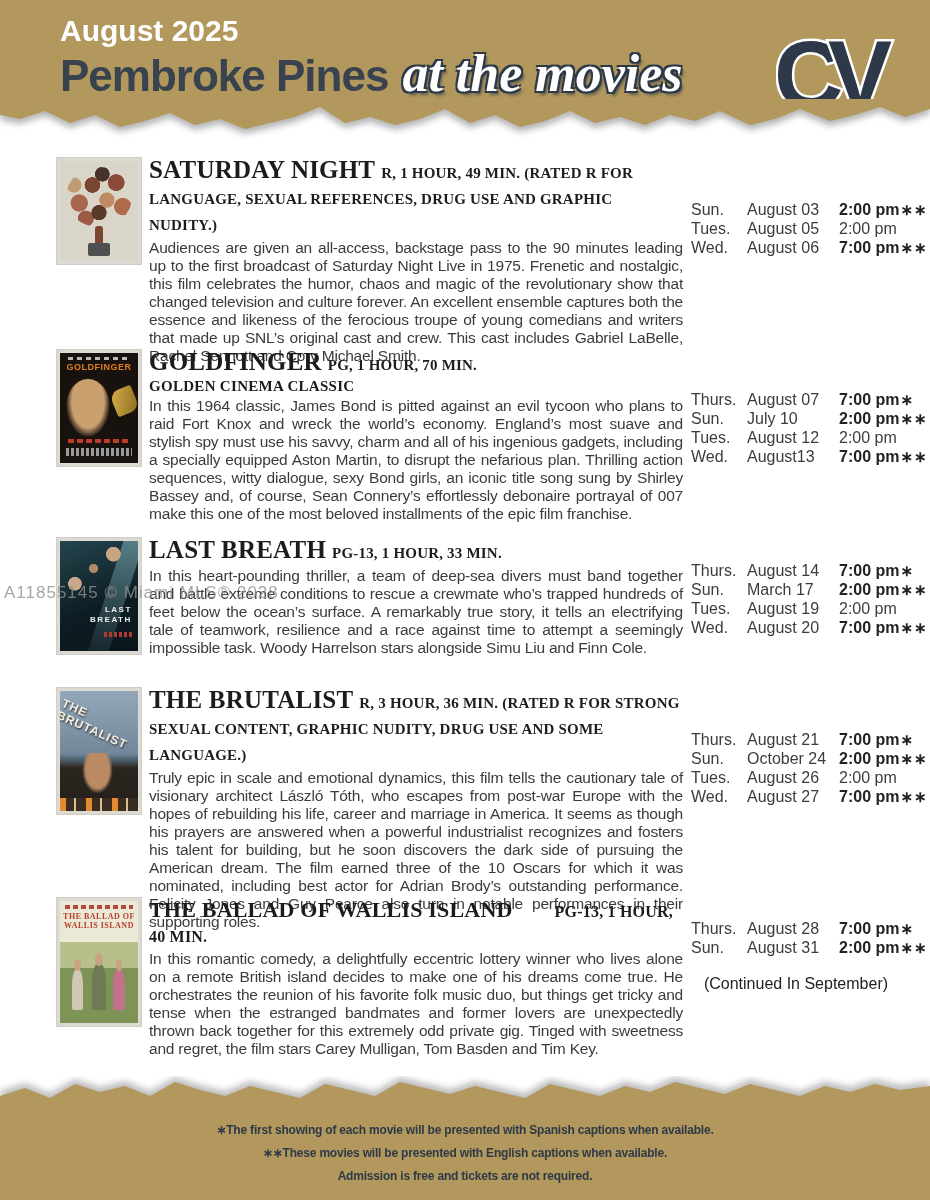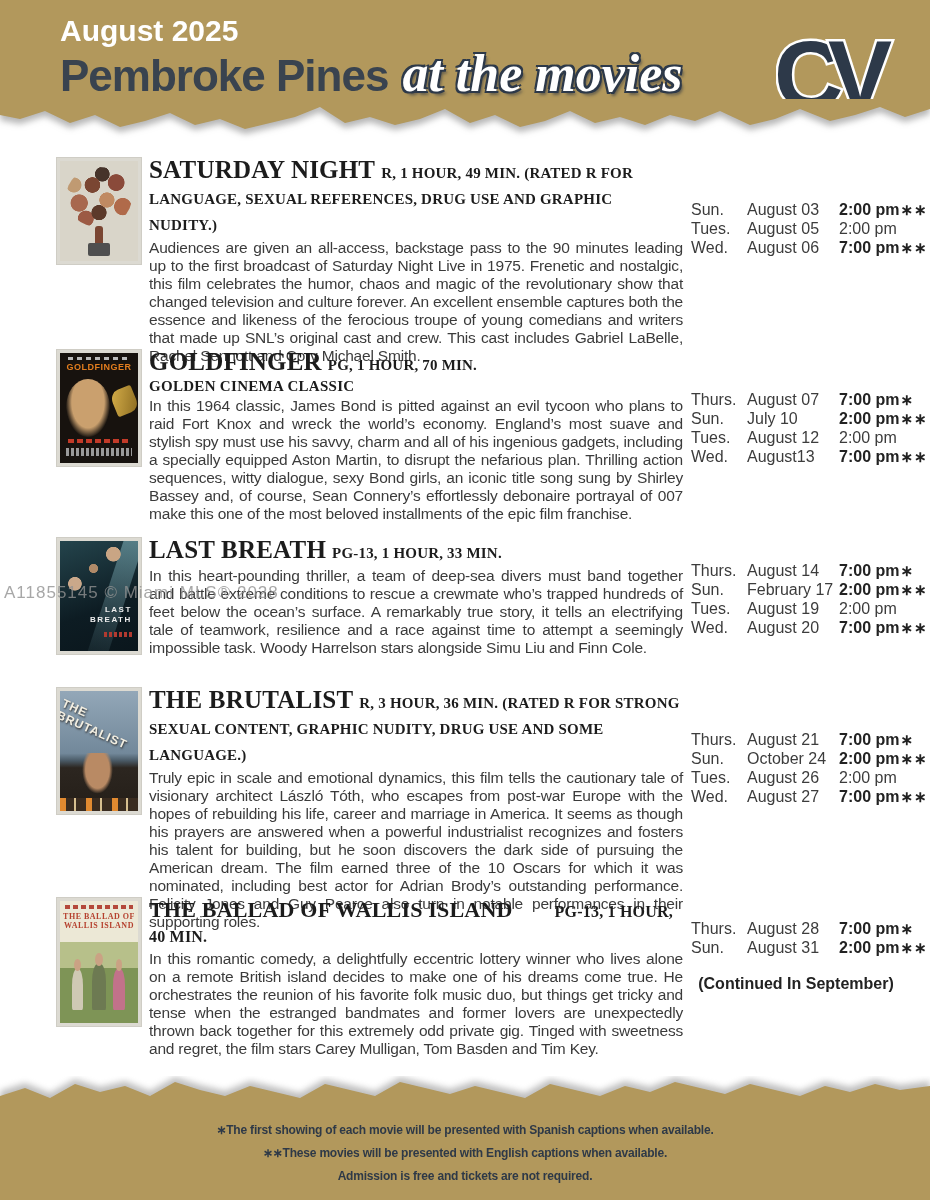--- a/index.html
+++ b/index.html
@@ -49,21 +49,21 @@
           color:#3b3b3b;text-align:justify;}
 
   .showtimes{margin-left:8px;flex:1;font-size:16px;color:#3c3c3c;}
   .movie-1 .showtimes{margin-top:42px;} .movie-2 .showtimes{margin-top:40px;}
   .movie-3 .showtimes{margin-top:23px;} .movie-4 .showtimes{margin-top:42px;}
   .movie-5 .showtimes{margin-top:21px;}
   .st-row{display:flex;line-height:19px;}
   .st-row.bold .st-time, .st-row.bold .st-stars{font-weight:bold;color:#222;}
   .st-day{width:56px;} .st-date{width:92px;} .st-time{white-space:nowrap;}
   .st-stars{font-size:15px;letter-spacing:1px;margin-left:1px;}
-  .continued{margin-top:18px;font-weight:bold;color:#222;text-align:center;width:210px;}
+  .continued{margin-top:18px;font-weight:normal;color:#222;text-align:center;width:210px;}
 
   
   .footer{position:absolute;top:1109px;left:0;width:930px;height:91px;background:#b2985c;}
   .footer-lines{padding-top:10px;text-align:center;color:#2e3947;font-weight:bold;
                 font-size:12px;line-height:23px;letter-spacing:-0.2px;}
 
   
   .p1{background:#d9d5c9;}
   .sn-cloud{position:absolute;top:6%;left:8%;width:84%;height:60%;border-radius:50%;
     background:
@@ -236,21 +236,21 @@
       <p class="m-desc">In this heart-pounding thriller, a team of deep-sea divers must band together and battle extreme conditions to rescue a crewmate who’s trapped hundreds of feet below the ocean’s surface. A remarkably true story, it tells an electrifying tale of teamwork, resilience and a race against time to attempt a seemingly impossible task. Woody Harrelson stars alongside Simu Liu and Finn Cole.</p>
     </div>
     <div class="showtimes">
       <div class="st-row bold">
           <span class="st-day">Thurs.</span>
           <span class="st-date">August 14</span>
           <span class="st-time"><span>7:00 pm</span><span class="st-stars">∗</span></span>
         </div>
       <div class="st-row bold">
           <span class="st-day">Sun.</span>
-          <span class="st-date">February 17</span>
+          <span class="st-date">March 17</span>
           <span class="st-time"><span>2:00 pm</span><span class="st-stars">∗∗</span></span>
         </div>
       <div class="st-row">
           <span class="st-day">Tues.</span>
           <span class="st-date">August 19</span>
           <span class="st-time"><span>2:00 pm</span><span class="st-stars"></span></span>
         </div>
       <div class="st-row bold">
           <span class="st-day">Wed.</span>
           <span class="st-date">August 20</span>

